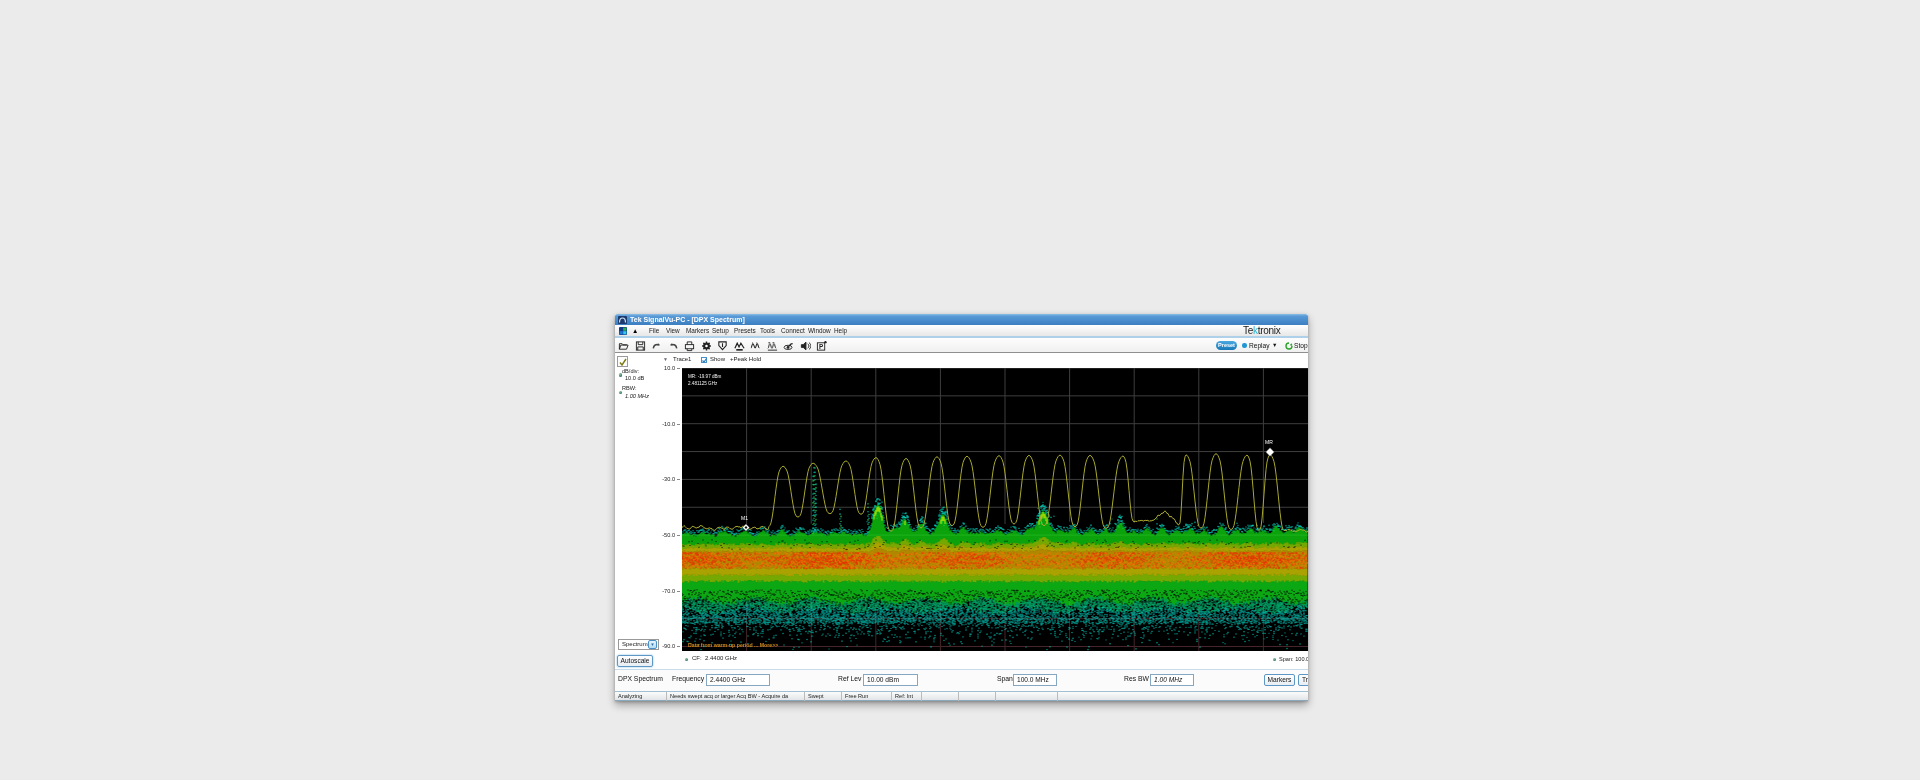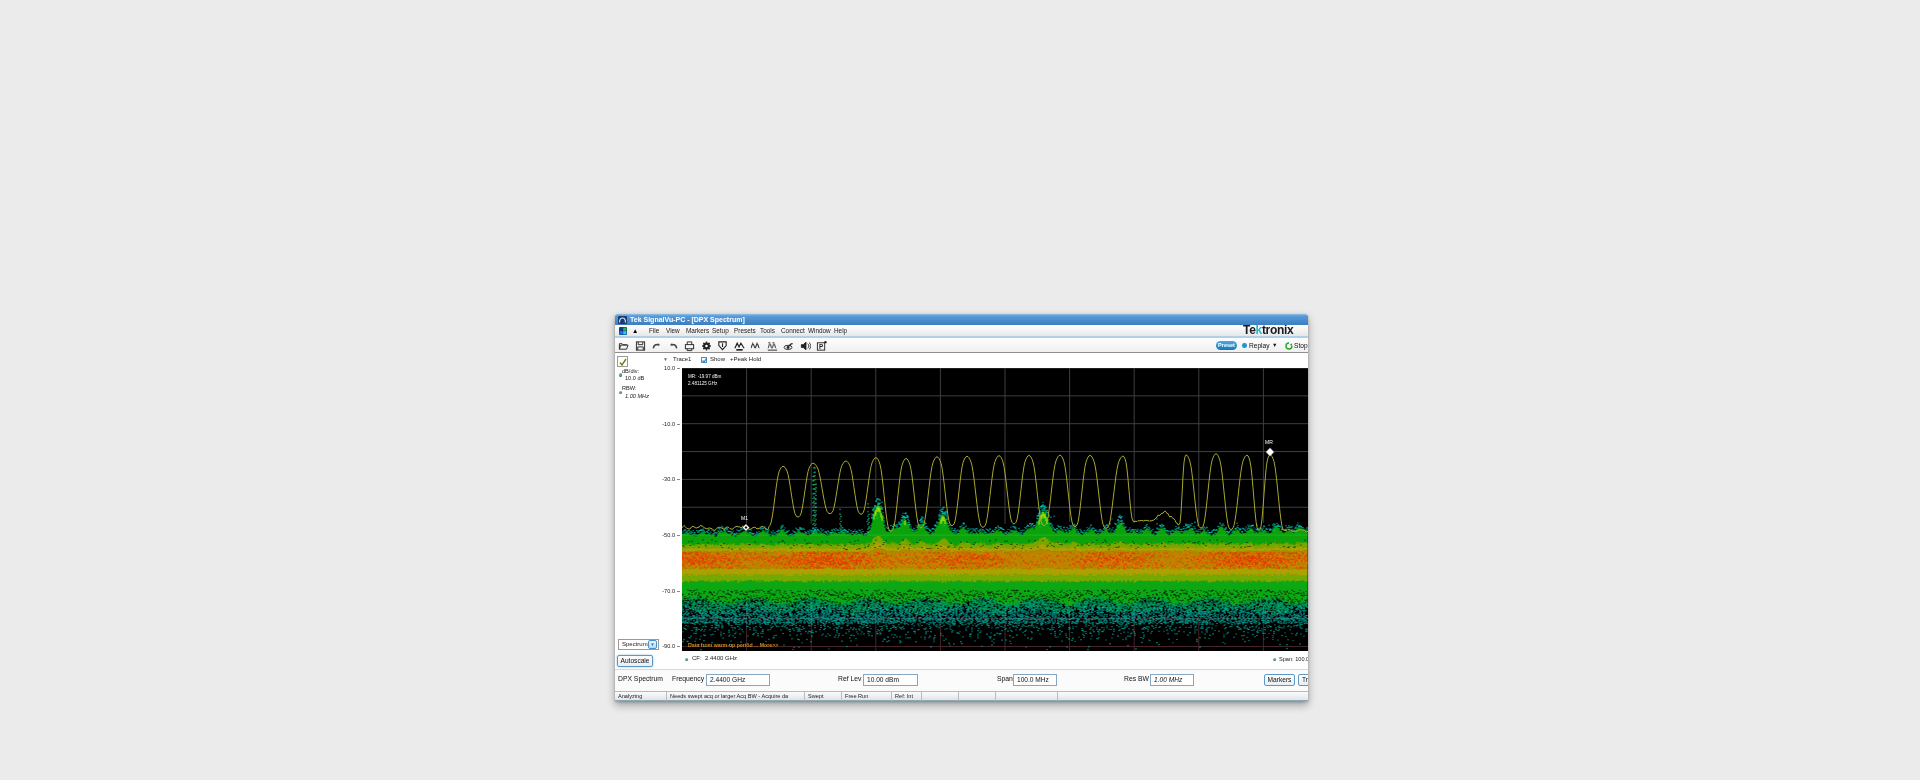--- a/index.html
+++ b/index.html
@@ -50,21 +50,21 @@
    <span class="mi" style="left:17px;color:#000">▲</span>
    <span class="mi" style="left:34px">File</span>
    <span class="mi" style="left:51px">View</span>
    <span class="mi" style="left:71px">Markers</span>
    <span class="mi" style="left:97px">Setup</span>
    <span class="mi" style="left:119px">Presets</span>
    <span class="mi" style="left:145px">Tools</span>
    <span class="mi" style="left:166px">Connect</span>
    <span class="mi" style="left:193px">Window</span>
    <span class="mi" style="left:219px">Help</span>
-   <span class="mi" style="left:628px;font-size:12px;font-weight:bold;color:#1a1a1a;letter-spacing:-0.3px">Te<span style="color:#29b5d9">k</span>tronix</span>
+   <span class="mi" style="left:628px;font-size:10px;font-weight:normal;color:#1a1a1a;letter-spacing:-0.3px">Te<span style="color:#29b5d9">k</span>tronix</span>
  </div>
  <div class="abs" id="sep"></div>
  <div class="abs" id="tools">
    <div id="tbi">
         <svg width="11" height="12" viewBox="0 0 12 12" style="margin-right:5.5px" fill="none" stroke="#222" stroke-width="1">
           <path d="M1.5 9.5V3.5h3l1 1.2h4.2"></path>
           <path d="M1.5 9.5l1.6-4.5h7.9l-1.7 4.5z"></path>
         </svg>
         <svg width="11" height="12" viewBox="0 0 12 12" style="margin-right:5.5px" fill="none" stroke="#222" stroke-width="1">
           <rect x="1.5" y="1.5" width="9" height="9"></rect>

